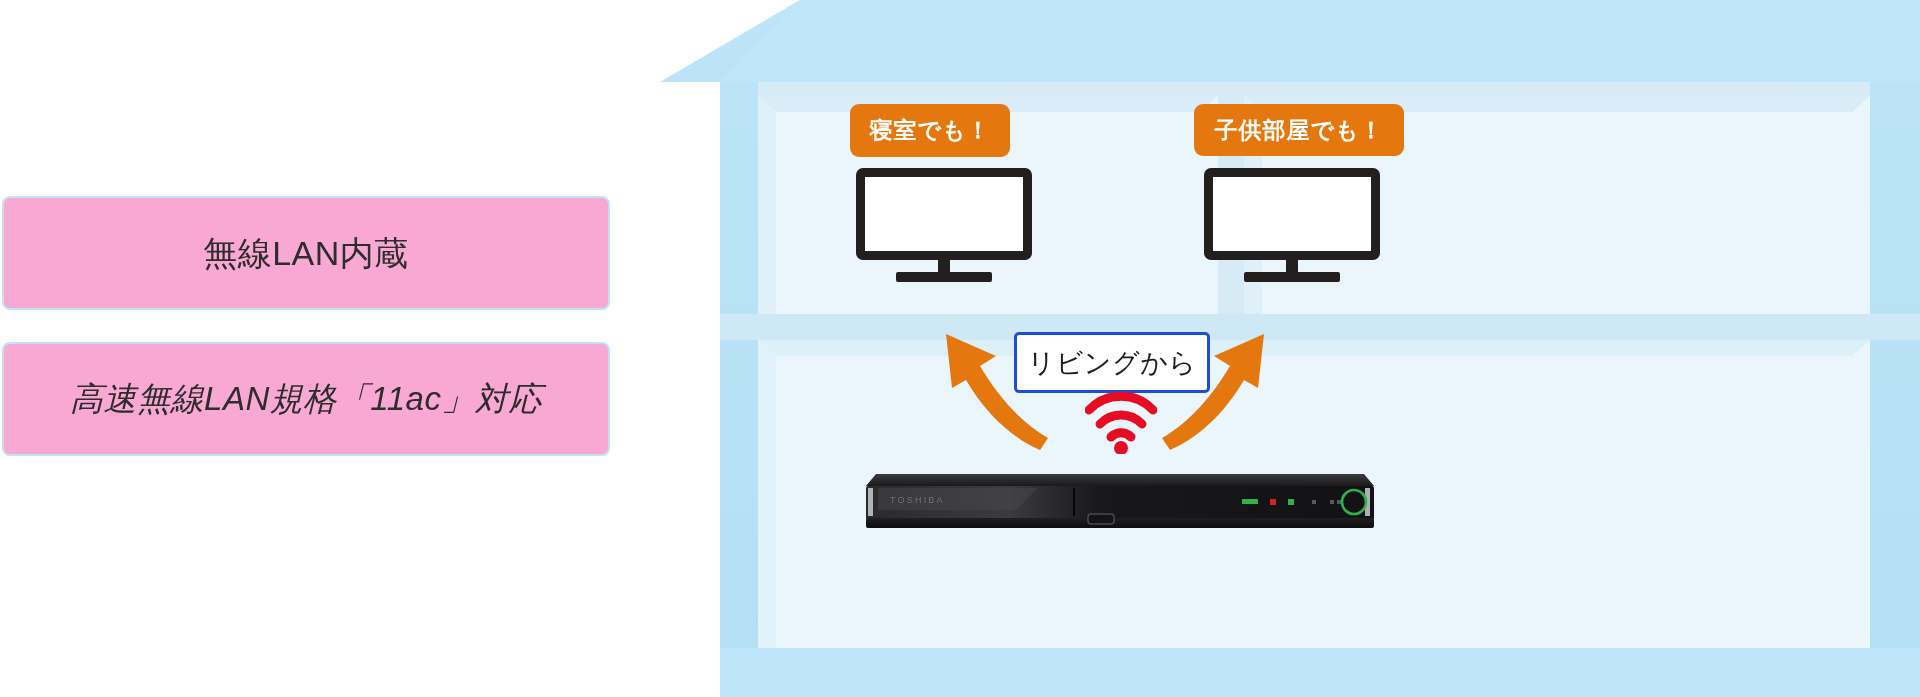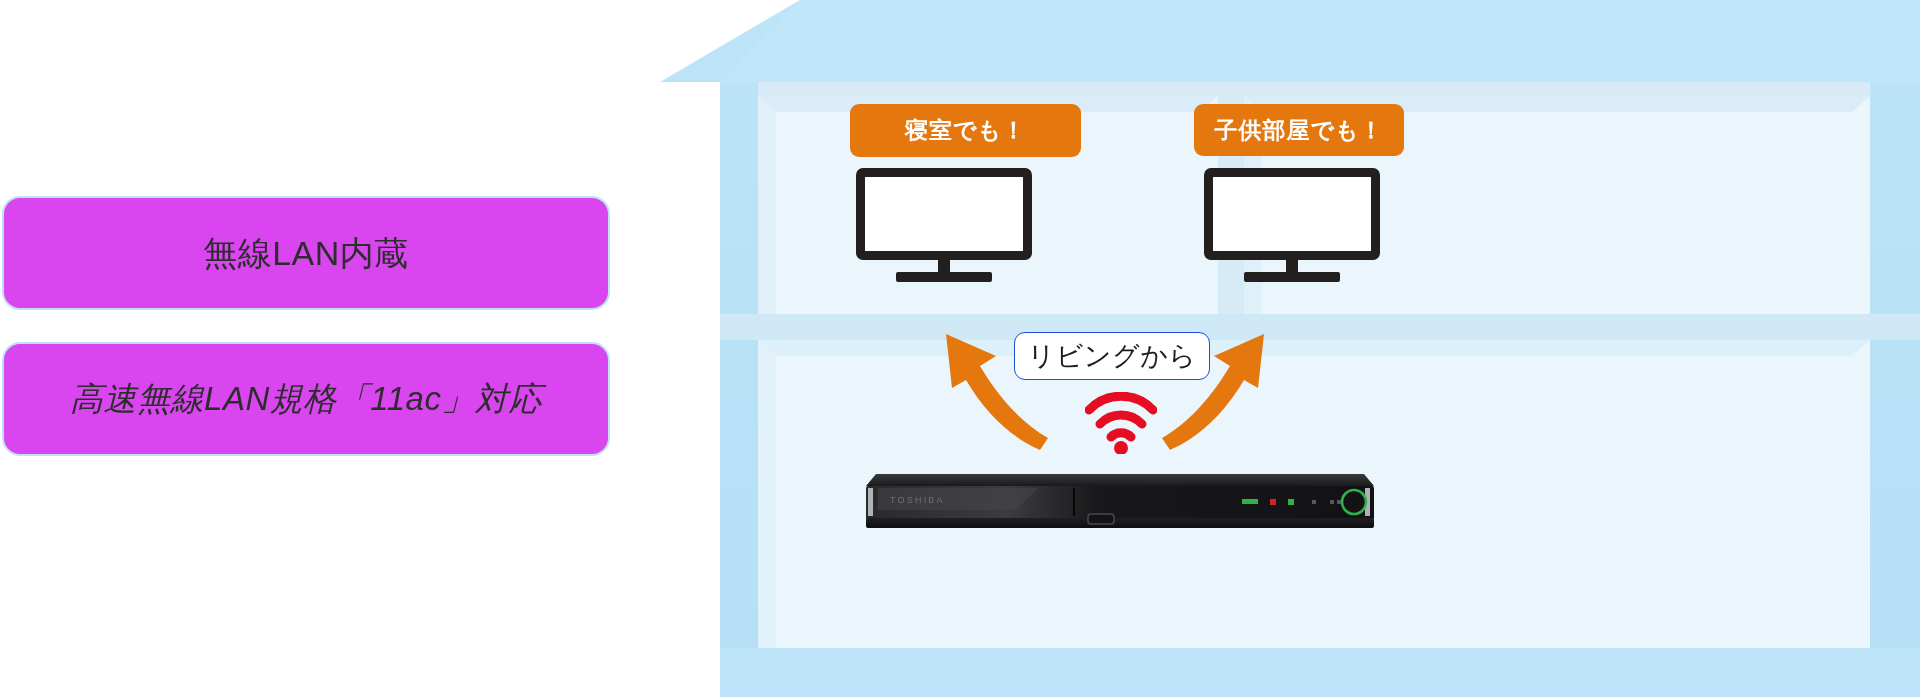--- a/index.html
+++ b/index.html
@@ -27,22 +27,22 @@
     left: 0;
     top: 0;
     width: 660px;
     height: 697px;
   }
   .feature-box {
     position: absolute;
     left: 2px;
     width: 608px;
     border: 2px solid #bfe3f6;
-    border-radius: 18px;
-    background: #d946ef;
+    border-radius: 8px;
+    background: #f9a8d4;
     box-sizing: border-box;
     display: flex;
     align-items: center;
     justify-content: center;
     text-align: center;
   }
   .feature-box--one { top: 196px; height: 114px; }
   .feature-box--two { top: 342px; height: 114px; font-style: italic; }
   .feature-text {
     font-size: 34px;
@@ -72,21 +72,21 @@
     border-radius: 9px;
     font-size: 23px;
     font-weight: 700;
     letter-spacing: 1px;
     display: flex;
     align-items: center;
     justify-content: center;
     white-space: nowrap;
     box-sizing: border-box;
   }
-  .room-label--bedroom { left: 190px; top: 104px; width: 231px; height: 53px; justify-content: center; }
+  .room-label--bedroom { left: 190px; top: 104px; width: 160px; height: 53px; justify-content: center; }
   .room-label--kids    { left: 534px; top: 104px; width: 210px; height: 52px; font-family: Liberation Serif, serif; }
 
   .tv {
     position: absolute;
     width: 176px;
     height: 112px;
   }
   .tv--bedroom { left: 196px; top: 168px; }
   .tv--kids    { left: 544px; top: 168px; }
   .tv-screen {
@@ -110,23 +110,23 @@
     width: 96px; height: 10px;
     background: #231f1e;
     border-radius: 2px;
   }
 
   .living-label {
     position: absolute;
     left: 354px;
     top: 332px;
     width: 196px;
-    height: 48px;
-    border: 1px solid #1d4ed8;
-    border-radius: 11px;
+    height: 61px;
+    border: 3px solid #1d4ed8;
+    border-radius: 5px;
     background: #ffffff;
     display: flex;
     align-items: center;
     justify-content: center;
     font-size: 27px;
     color: #1d1d1d;
     letter-spacing: 0.5px;
     white-space: nowrap;
     box-sizing: border-box;
   }

